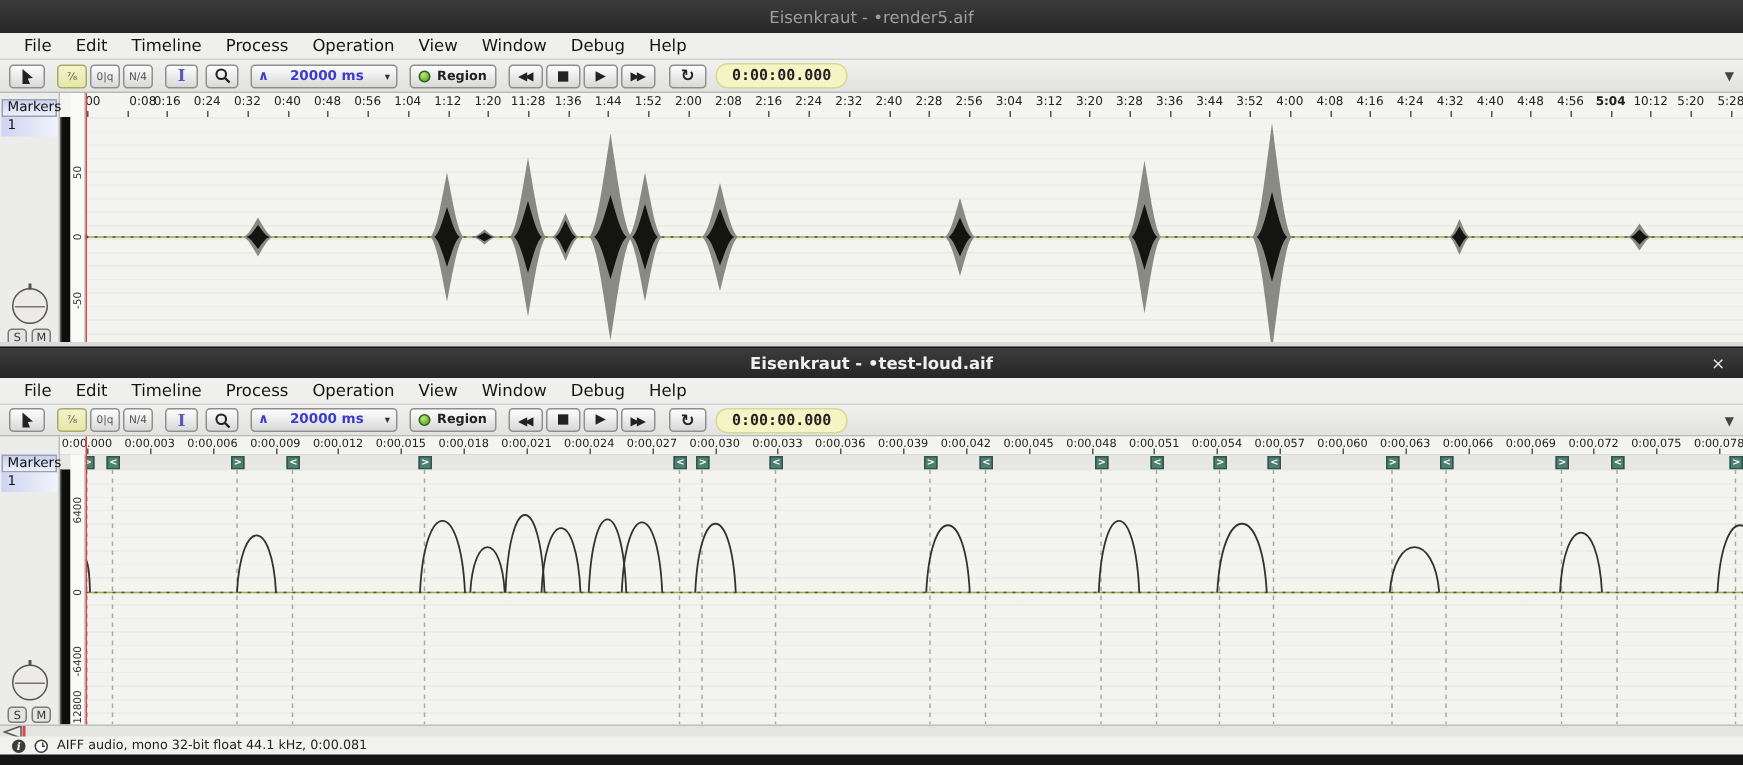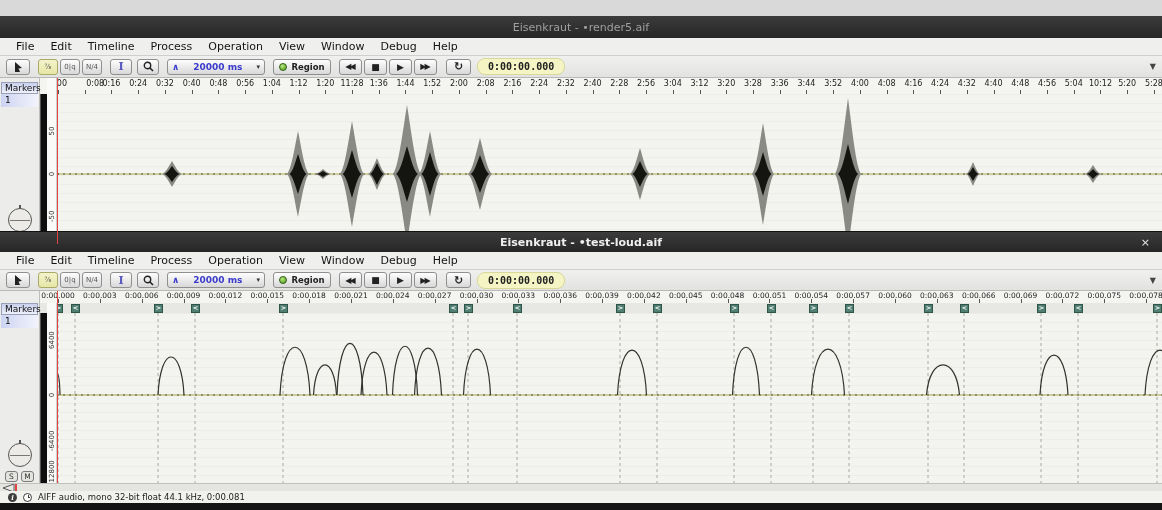--- a/index.html
+++ b/index.html
@@ -1,19 +1,19 @@
 <!DOCTYPE html>
 <html><head>
 <meta charset="utf-8">
 <style>
   html,body{margin:0;padding:0;background:#d9d9d9;}
   #stage{position:relative;width:1162px;height:510px;overflow:hidden;
          font-family:"DejaVu Sans",sans-serif;background:#d9d9d9;}
   .window{position:absolute;left:0;width:1162px;overflow:hidden;background:#ececea;}
-  #win-top{top:16px;height:228px;}
+  #win-top{top:0;height:228px;}
   #win-bottom{top:232px;height:278px;box-shadow:0 -1px 0 #111;}
 
   .titlebar{position:absolute;left:0;right:0;background:linear-gradient(#3c3c3c,#262626);
             display:flex;align-items:center;justify-content:center;}
   #win-top .titlebar{top:0;height:22px;}
   #win-bottom .titlebar{top:0;height:20px;}
   .title{font-size:11px;color:#9f9f9f;}
   #win-bottom .title{color:#efefef;font-weight:bold;}
   .close-btn{position:absolute;right:12px;top:0;height:100%;display:flex;align-items:center;
              color:#e8e8e8;font-size:11px;cursor:default;}
@@ -247,21 +247,21 @@
         <span class="rlabel" style="left: 900.09px;">4:24</span>
         <i class="rtick" style="left: 900.09px;"></i>
         <span class="rlabel" style="left: 926.82px;">4:32</span>
         <i class="rtick" style="left: 926.82px;"></i>
         <span class="rlabel" style="left: 953.55px;">4:40</span>
         <i class="rtick" style="left: 953.55px;"></i>
         <span class="rlabel" style="left: 980.28px;">4:48</span>
         <i class="rtick" style="left: 980.28px;"></i>
         <span class="rlabel" style="left: 1007.01px;">4:56</span>
         <i class="rtick" style="left: 1007.01px;"></i>
-        <span class="rlabel" style="left: 1033.74px;">5:04</span>
+        <span class="rlabel" style="left: 1033.74px; font-weight: bold;">5:04</span>
         <i class="rtick" style="left: 1033.74px;"></i>
         <span class="rlabel" style="left: 1060.47px;">10:12</span>
         <i class="rtick" style="left: 1060.47px;"></i>
         <span class="rlabel" style="left: 1087.2px;">5:20</span>
         <i class="rtick" style="left: 1087.2px;"></i>
         <span class="rlabel" style="left: 1113.93px;">5:28</span>
         <i class="rtick" style="left: 1113.93px;"></i>
       </div>
 
     <div class="sidebar">

